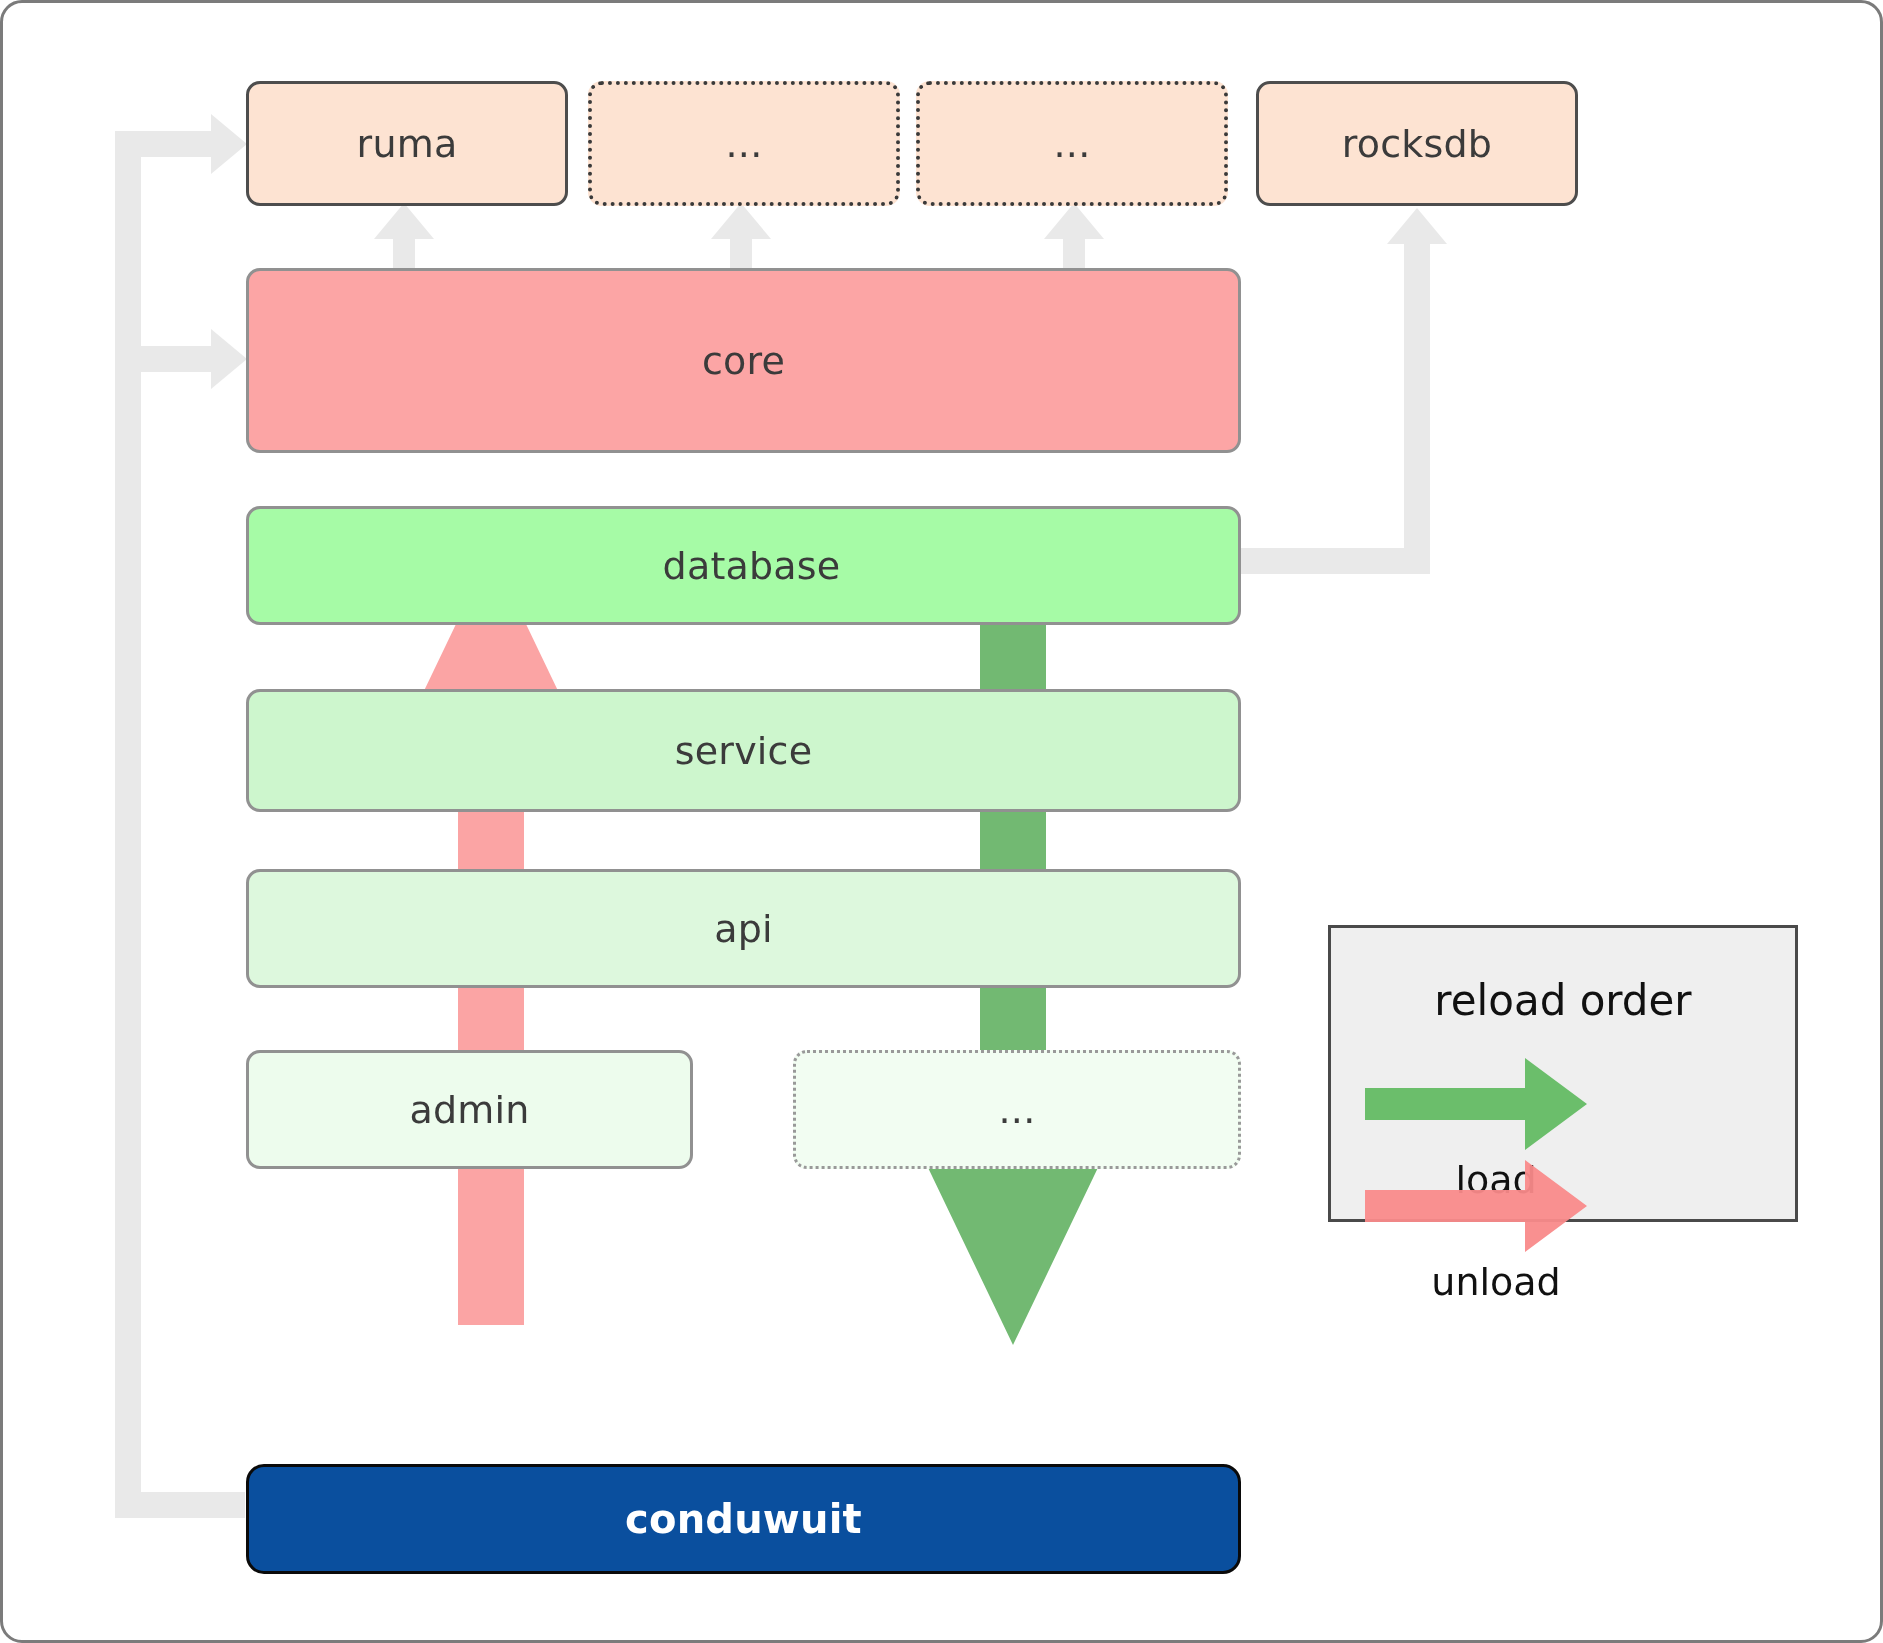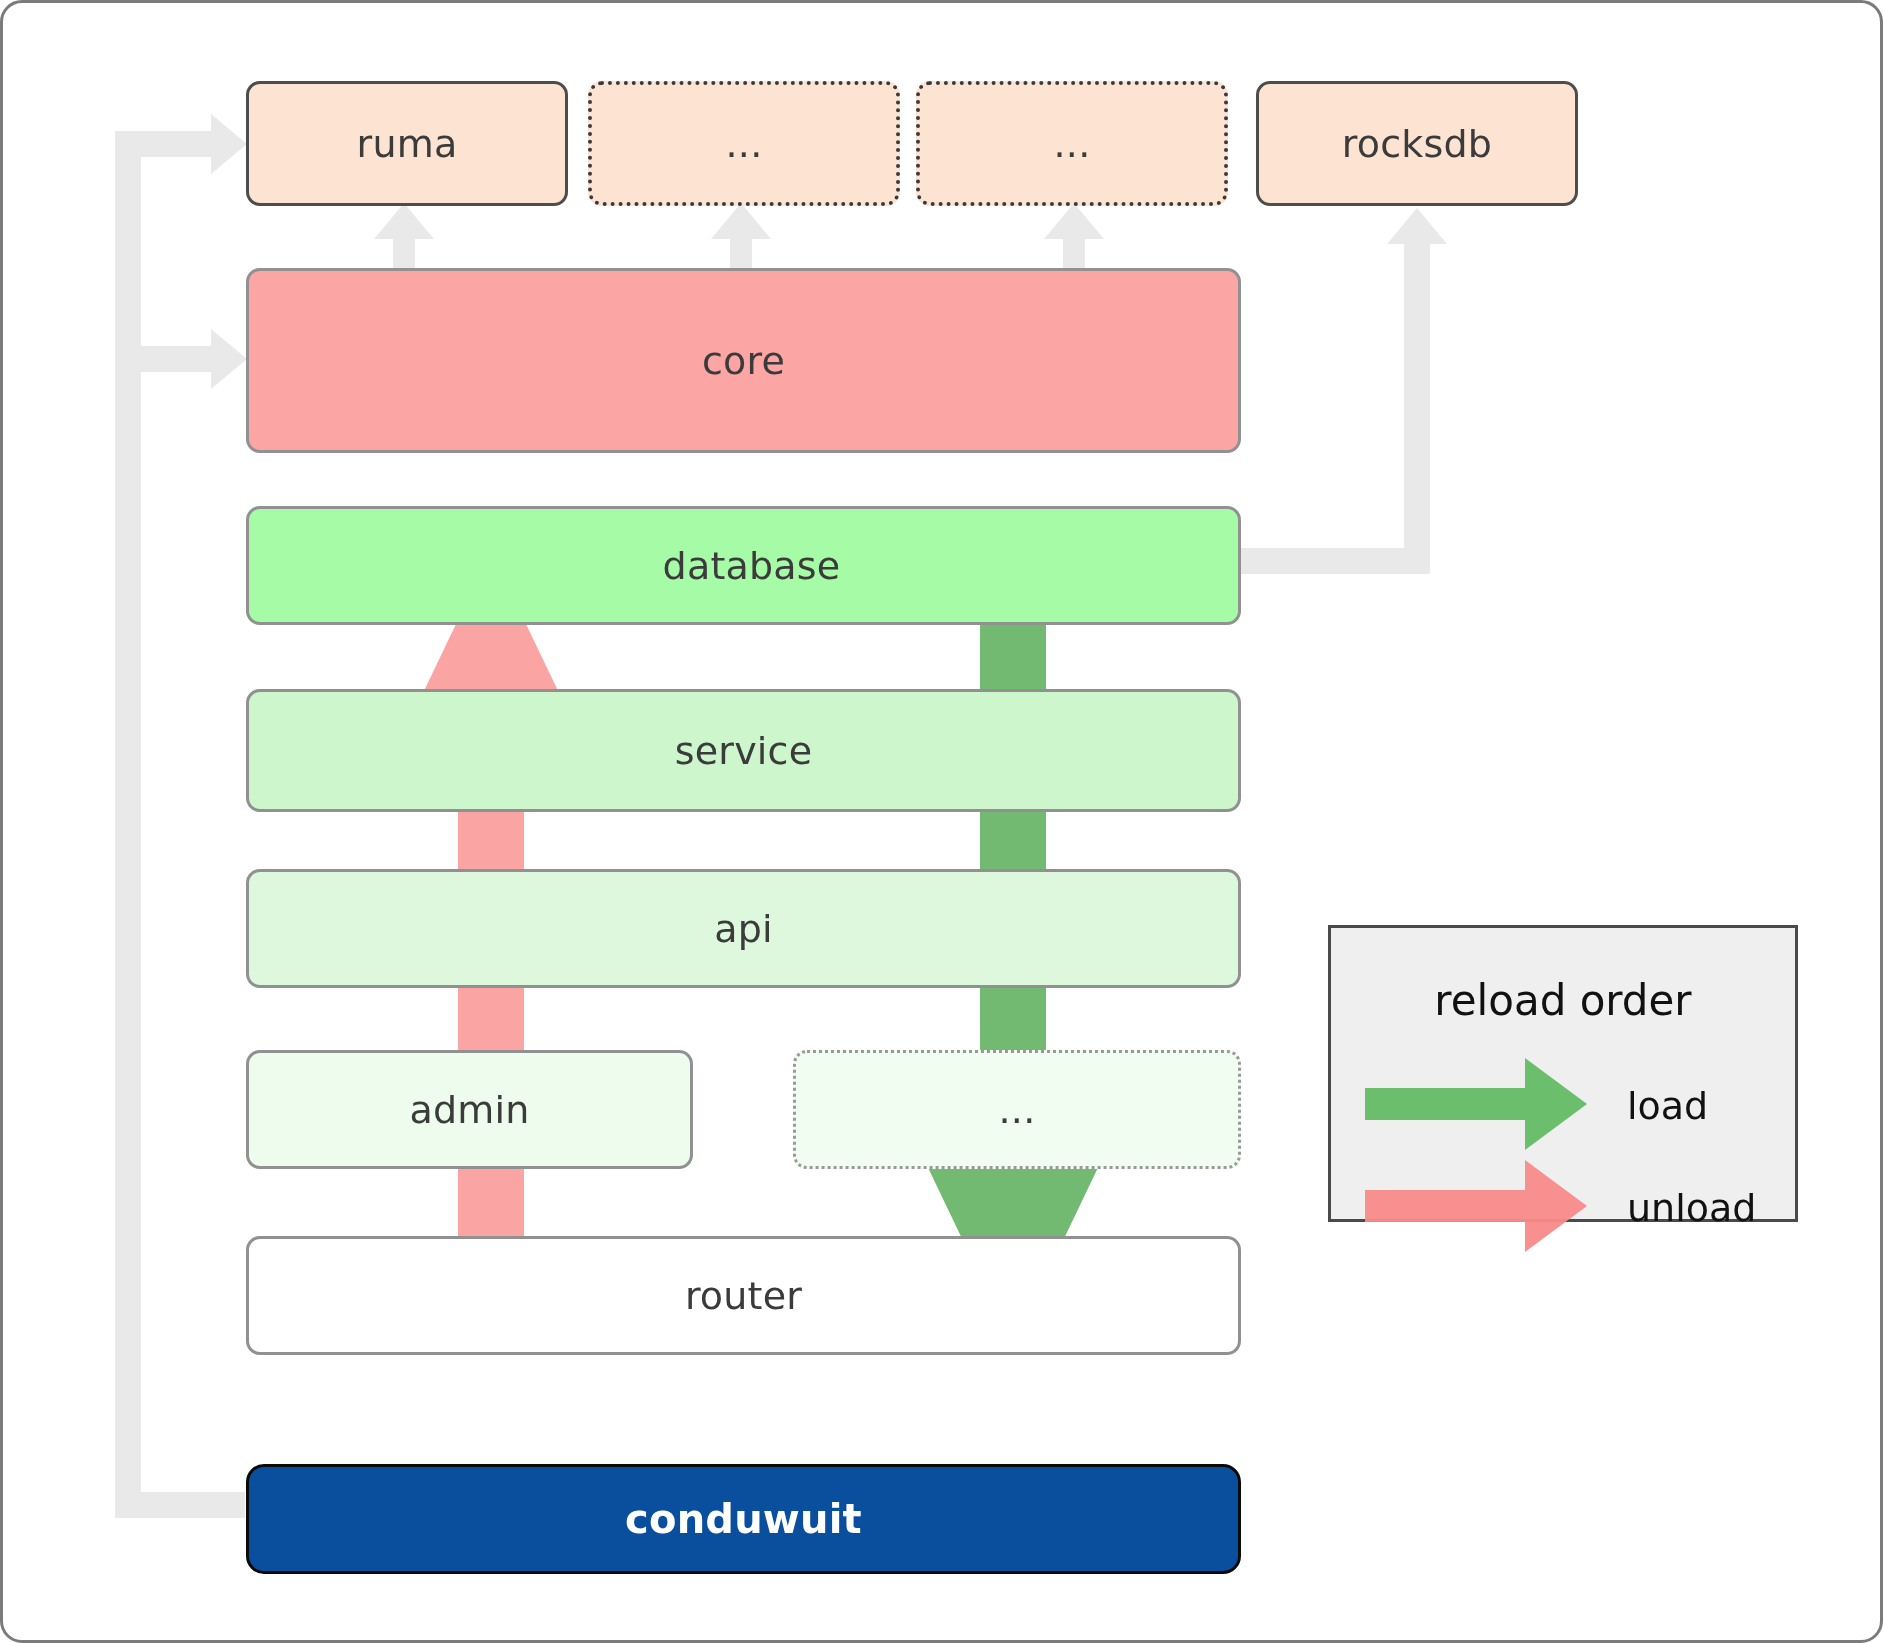--- a/index.html
+++ b/index.html
@@ -71,21 +71,21 @@
     z-index:6;
   }
   #legend .ltitle{
     text-align:center;
     font-size:42px;
     color:#111;
     margin-top:48px;
   }
   .lrow{
     position:absolute;
-    display:flex;align-items:center;
+    display:flex;align-items:center;flex-direction:column;
   }
   .lrow .ltxt{ font-size:38px;color:#111;margin-left:34px;}
 </style>
 </head>
 <body>
 
 <div id="canvas">
 
   <div class="gc" style="left:112px;top:135px;width:26px;height:1380px;"></div>
   <div class="gc" style="left:112px;top:1489px;width:130px;height:26px;"></div>
@@ -142,23 +142,20 @@
   </div>
 
   <div class="node layer" style="left:243px;top:1047px;width:447px;height:119px;background:#edfced;">
     <span class="lbl">admin</span>
   </div>
 
   <div class="node layer dotted" style="left:790px;top:1047px;width:448px;height:119px;background:#f2fdf2;">
     <span class="lbl">...</span>
   </div>
 
-  <div class="node layer" style="left:243px;top:1233px;width:995px;height:119px;background:#ffffff;">
-    <span class="lbl">router</span>
-  </div>
 
   <div class="node root" style="left:243px;top:1461px;width:995px;height:110px;">
     <span class="lbl">conduwuit</span>
   </div>
 
   <div class="flow" style="left:388px;top:540px;width:200px;height:790px;">
     <svg width="200" height="790" viewBox="0 0 200 790">
       <polygon points="100,8 192,200 133,200 133,782 67,782 67,200 8,200" fill="#fa8b8b" fill-opacity="0.78"></polygon>
     </svg>
   </div>

